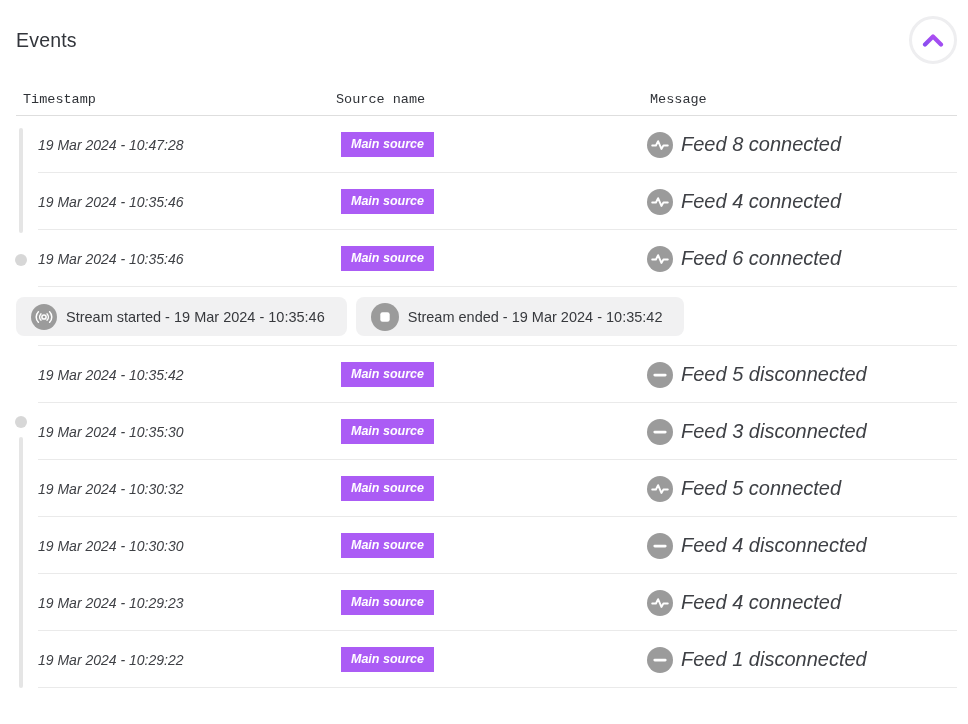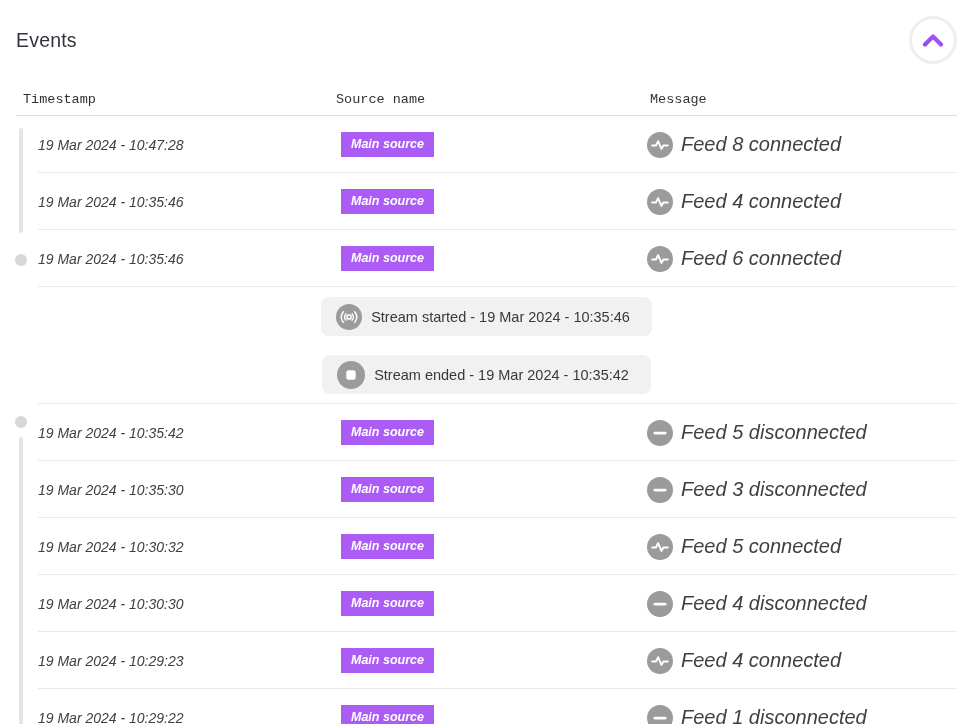--- a/index.html
+++ b/index.html
@@ -39,21 +39,21 @@
     display:inline-block;background:var(--badge);color:#fff;font-size:12.5px;font-weight:700;
     padding:6px 10px;border-radius:0;line-height:1;
   }
   .cell-msg{display:flex;align-items:center;gap:8px;padding-left:13px;font-size:20px;color:var(--text);}
   .msg-icon{width:26px;height:26px;border-radius:50%;background:var(--icon-circle);
     display:flex;align-items:center;justify-content:center;flex:0 0 26px;}
   .msg-icon svg{display:none;}
   .row.connected .i-pulse{display:block;}
   .row.disconnected .i-minus{display:block;}
 
-  .pills{padding:10px 0 9px;display:flex;flex-direction:column;gap:19px;align-items:center;}
+  .pills{padding:10px 0 9px;display:flex;flex-direction:row;gap:9px;align-items:flex-end;}
   .pill{display:flex;align-items:center;gap:9px;background:var(--pill-bg);border-radius:8px;
     height:39px;padding:0 22px 0 15px;font-size:14.5px;color:#37393d;}
   .pill-icon{width:26px;height:26px;border-radius:50%;background:var(--icon-circle);
     display:flex;align-items:center;justify-content:center;}
   .pill-icon svg{display:none;}
   .pill.broadcast .p-broadcast{display:block;}
   .pill.stop .p-stop{display:block;}
   .pill.stop .pill-icon{width:28px;height:28px;}
   .section-divider{height:1px;background:var(--divider);margin-left:22px;}
 

